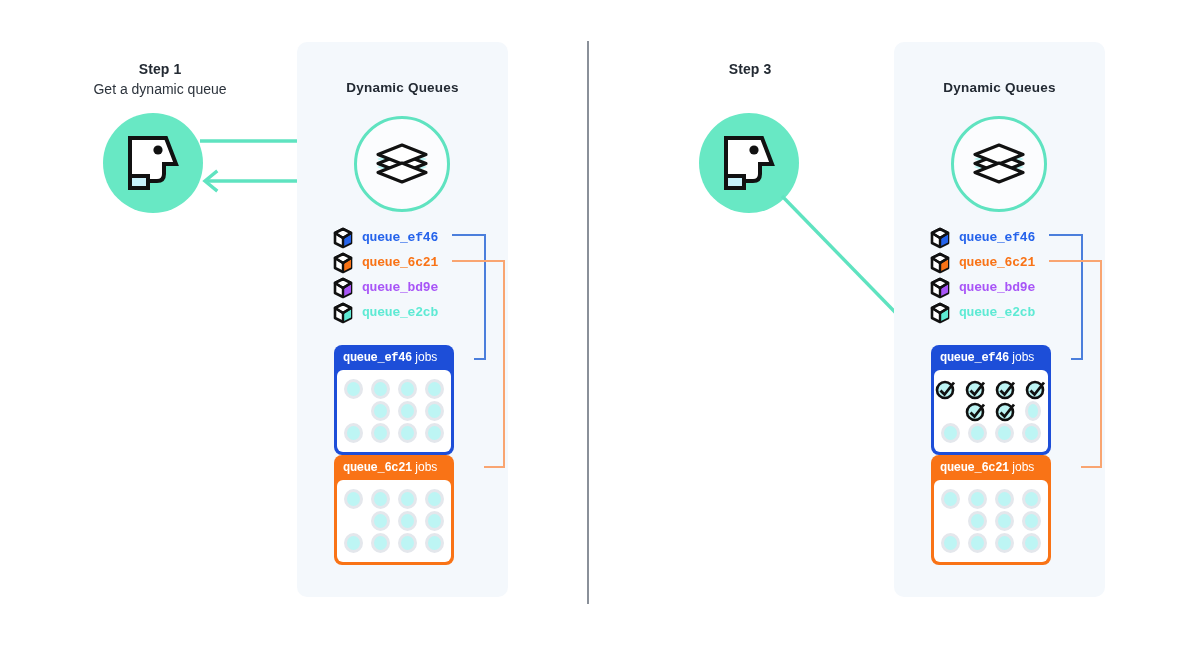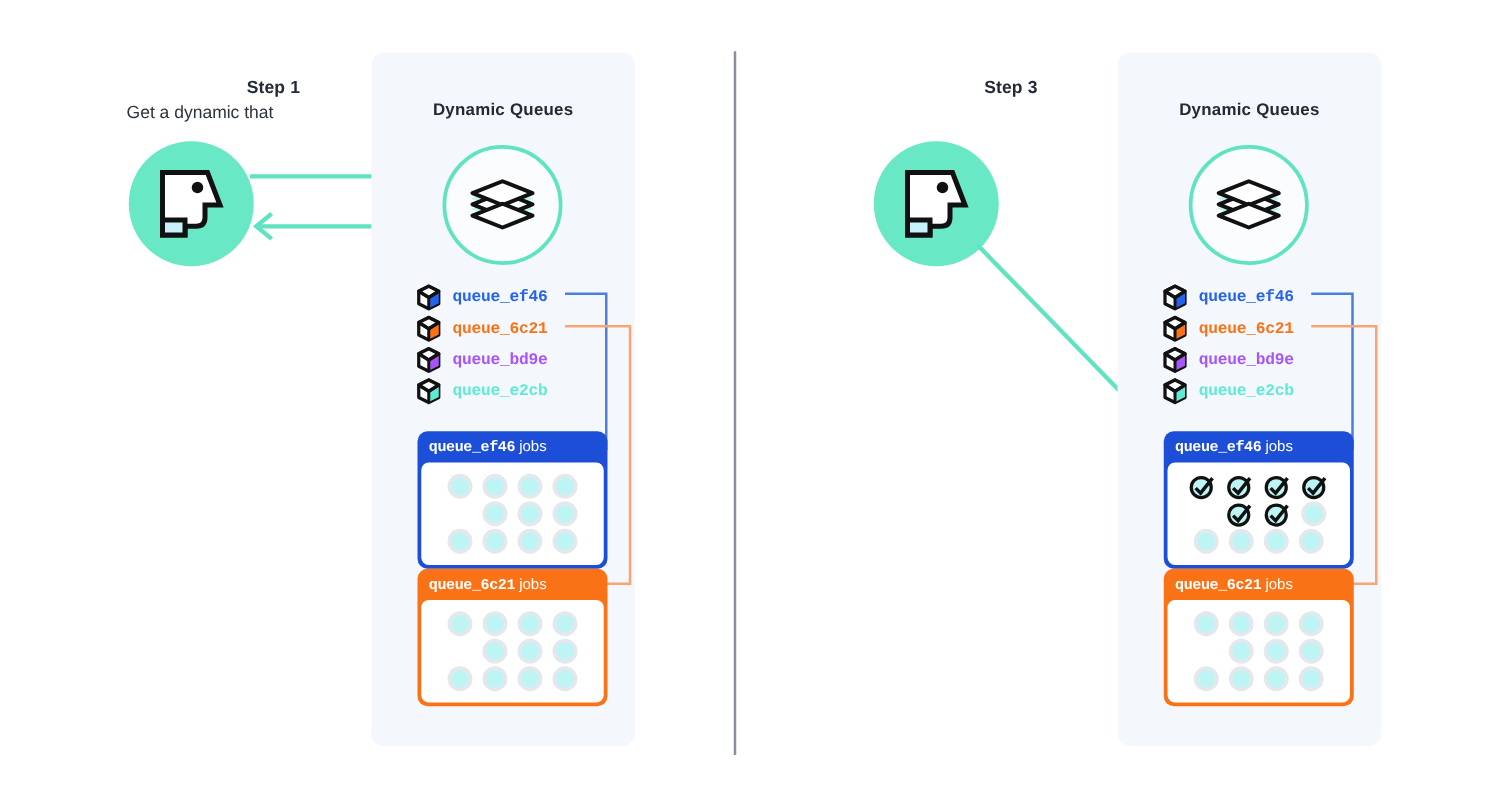--- a/index.html
+++ b/index.html
@@ -21,21 +21,21 @@
   }
 
   
   .abs { position: absolute; }
 
   
   .step-title {
     font-size: 14px;
     font-weight: bold;
     color: #232a33;
-    text-align: right;
+    text-align: center;
     letter-spacing: 0.1px;
     white-space: nowrap;
   }
   .step-sub {
     font-size: 14px;
     font-weight: normal;
     color: #2c333c;
     text-align: center;
     white-space: nowrap;
   }
@@ -99,21 +99,21 @@
     font-size: 13px;
     font-weight: bold;
     font-family: "Liberation Mono", monospace;
     letter-spacing: -0.2px;
     margin-left: 8px;
     white-space: nowrap;
   }
 
   
   .jobs-card {
-    width: 152px;
+    width: 120px;
     border-radius: 8px;
     padding: 3px;
     box-sizing: border-box;
   }
   .jobs-header {
     font-size: 12px;
     color: #ffffff;
     padding: 2px 6px 4px 6px;
     white-space: nowrap;
     line-height: 15px;
@@ -164,21 +164,21 @@
 
   
   .arrow svg { display: block; overflow: visible; }
 </style>
 </head>
 <body>
 
 <div id="canvas">
 
   <div class="abs step-title" style="left:80px; top:61px; width:160px;">Step 1</div>
-  <div class="abs step-sub" style="left:60px; top:81px; width:200px;">Get a dynamic that</div>
+  <div class="abs step-sub" style="left:60px; top:81px; width:200px;">Get a dynamic queue</div>
 
   <div class="abs worker" style="left:103px; top:113px;">
     <span>
       <svg width="54" height="58" viewBox="0 0 54 58">
         <path d="M4 4 H40 L50 30 H38 V40 Q38 47 31 47 H22 V54 H4 Z" fill="#ffffff" stroke="#111111" stroke-width="4" stroke-linejoin="miter"></path>
         <path d="M4 42 H22 V54 H4 Z" fill="#c8f2fb" stroke="none"></path>
         <path d="M4 42 H22 V54 H4 Z" fill="none" stroke="#111111" stroke-width="4"></path>
         <circle cx="32" cy="16" r="4.6" fill="#111111"></circle>
       </svg>
     </span>

